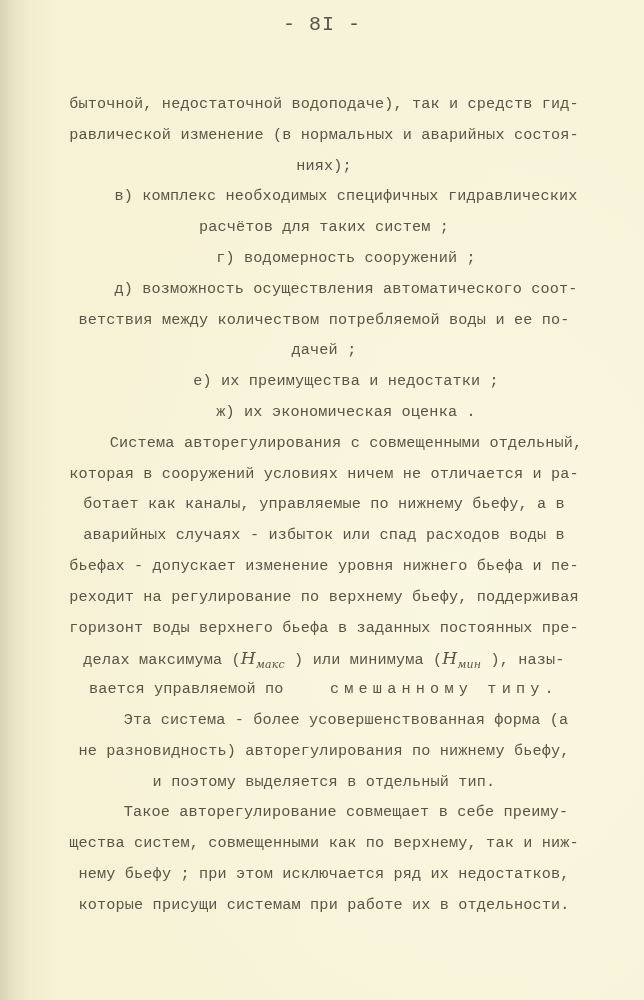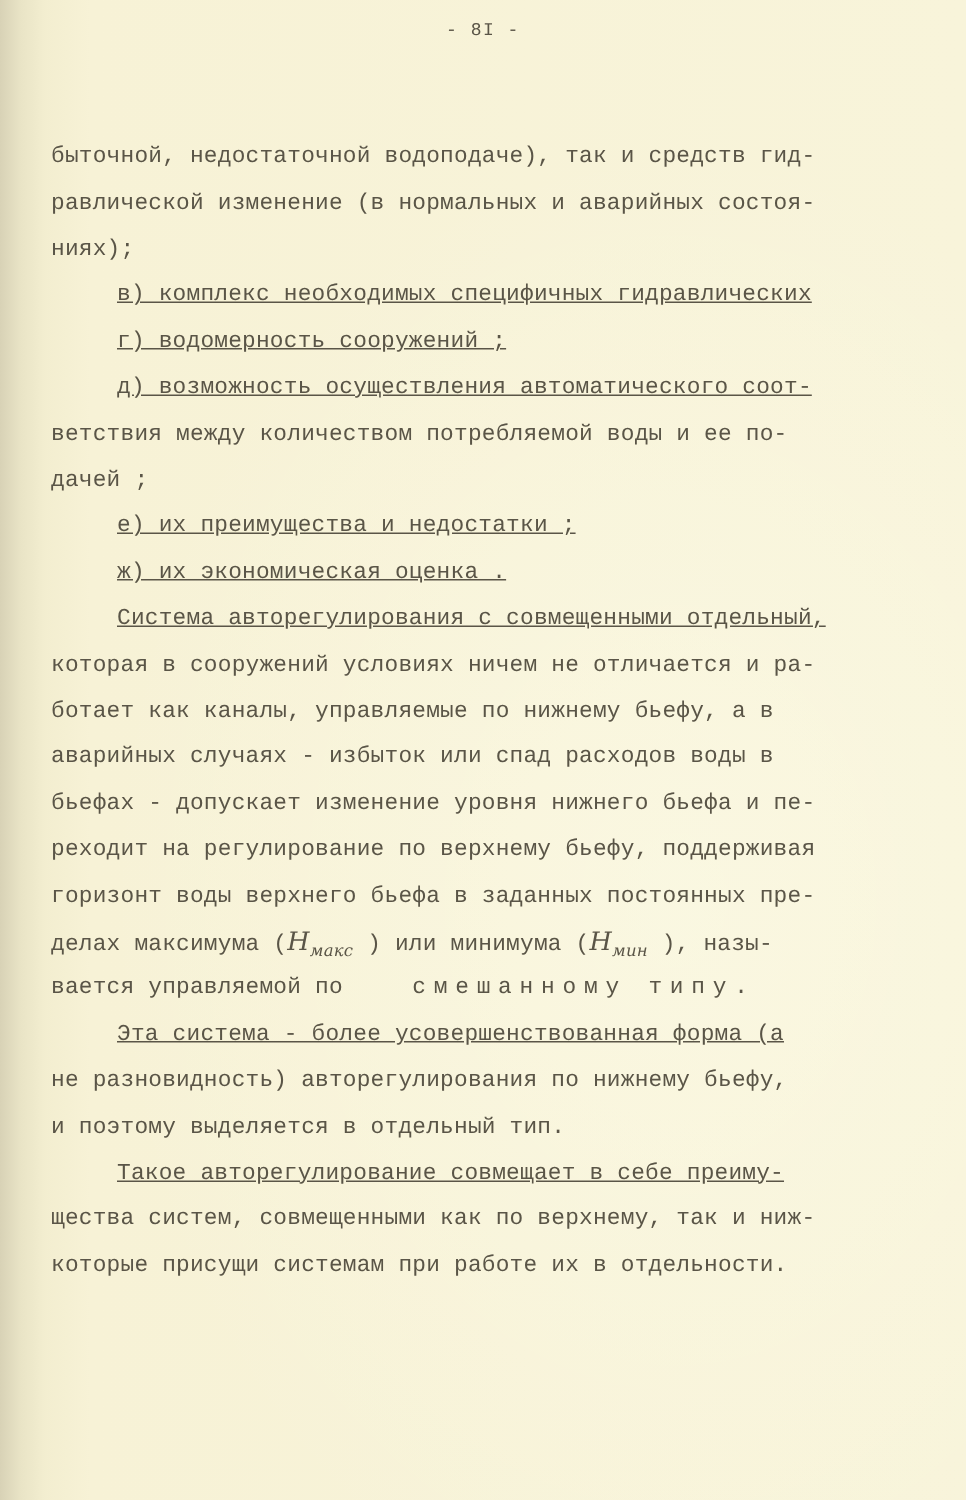--- a/index.html
+++ b/index.html
@@ -14,60 +14,62 @@
     position: absolute; inset: 0;
     background:
       linear-gradient(to right, #d8d2b6 0px, #e9e4c6 14px, #f3eed0 30px, #f7f2d6 60px, #f8f4da 100%);
   }
   .page-bg::after {
     content: ""; position: absolute; inset: 0;
     background: radial-gradient(ellipse at 70% 60%, rgba(255,255,240,0.35), rgba(0,0,0,0) 60%);
   }
   .page-number {
     position: absolute; top: 13px; left: 0; width: 100%;
-    text-align: center; font-size: 12px; letter-spacing: 1px;
+    text-align: center; font-size: 20px; letter-spacing: 1px;
   }
   .text {
     position: absolute; left: 34px; top: 89px; width: 580px;
   }
   .line {
     height: 30.8px; line-height: 30.8px;
-    font-size: 15.2px; white-space: pre; letter-spacing: 0.15px;
+    font-size: 15.2px; white-space: pre; letter-spacing: 0.15px; text-align: center;
   }
-  .indent { padding-left: 44px; text-decoration: underline; }
+  .indent { padding-left: 44px; }
   .spaced { letter-spacing: 5.2px; margin-left: 37px; }
   .math { font-family: "DejaVu Serif", "Liberation Serif", serif; font-style: italic; font-size: 17px; }
   .math sub { font-size: 11px; font-style: italic; vertical-align: -4px; margin-top: 32px; }
 </style>
 </head>
 <body>
 
 <div class="page-bg"></div>
 
 <div class="page-number">- 8I -</div>
 
 <div class="text">
   <div class="line">быточной, недостаточной водоподаче), так и средств гид-</div>
   <div class="line">равлической изменение (в нормальных и аварийных состоя-</div>
   <div class="line">ниях);</div>
   <div class="line indent">в) комплекс необходимых специфичных гидравлических</div>
+  <div class="line">расчётов для таких систем ;</div>
   <div class="line indent">г) водомерность сооружений ;</div>
   <div class="line indent">д) возможность осуществления автоматического соот-</div>
   <div class="line">ветствия между количеством потребляемой воды и ее по-</div>
   <div class="line">дачей ;</div>
   <div class="line indent">е) их преимущества и недостатки ;</div>
   <div class="line indent">ж) их экономическая оценка .</div>
   <div class="line indent">Система авторегулирования с совмещенными отдельный,</div>
   <div class="line">которая в сооружений условиях ничем не отличается и ра-</div>
   <div class="line">ботает как каналы, управляемые по нижнему бьефу, а в</div>
   <div class="line">аварийных случаях - избыток или спад расходов воды в</div>
   <div class="line">бьефах - допускает изменение уровня нижнего бьефа и пе-</div>
   <div class="line">реходит на регулирование по верхнему бьефу, поддерживая</div>
   <div class="line">горизонт воды верхнего бьефа в заданных постоянных пре-</div>
   <div class="line"><span>делах максимума (</span><span class="math"><span>H</span><sub>макс</sub></span><span> ) или минимума (</span><span class="math"><span>H</span><sub>мин</sub></span><span> ), назы-</span></div>
   <div class="line"><span>вается управляемой по </span><span class="spaced">смешанному типу.</span></div>
   <div class="line indent">Эта система - более усовершенствованная форма (а</div>
   <div class="line">не разновидность) авторегулирования по нижнему бьефу,</div>
   <div class="line">и поэтому выделяется в отдельный тип.</div>
   <div class="line indent">Такое авторегулирование совмещает в себе преиму-</div>
   <div class="line">щества систем, совмещенными как по верхнему, так и ниж-</div>
+  <div class="line">нему бьефу ; при этом исключается ряд их недостатков,</div>
   <div class="line">которые присущи системам при работе их в отдельности.</div>
 </div>
 
 </body></html>

